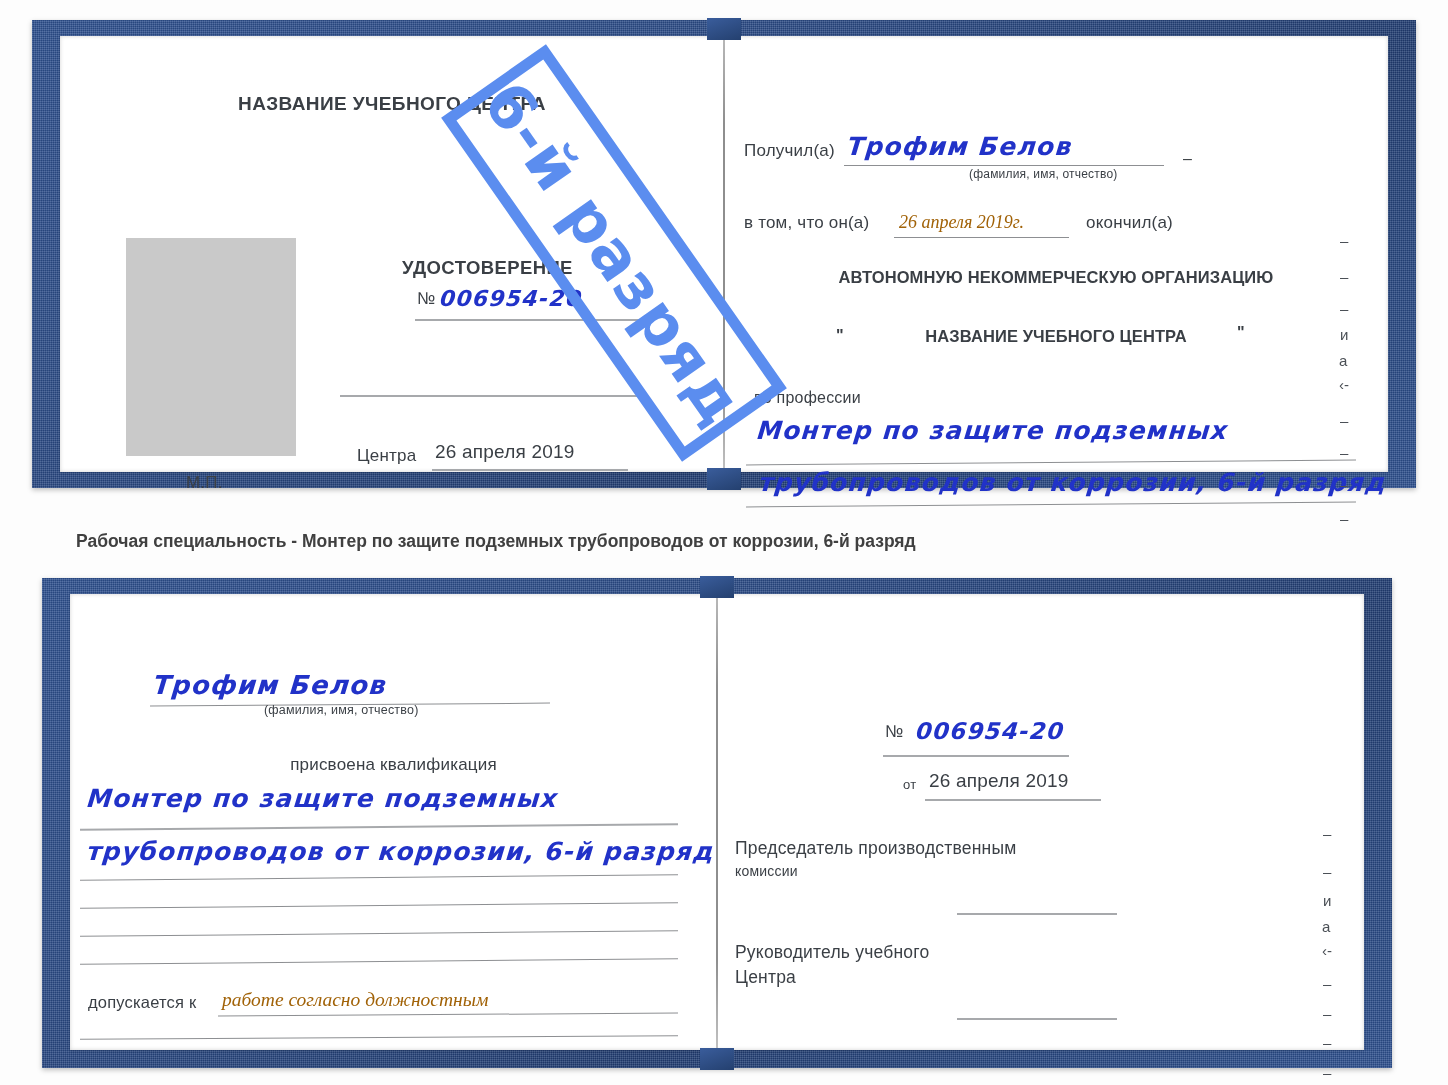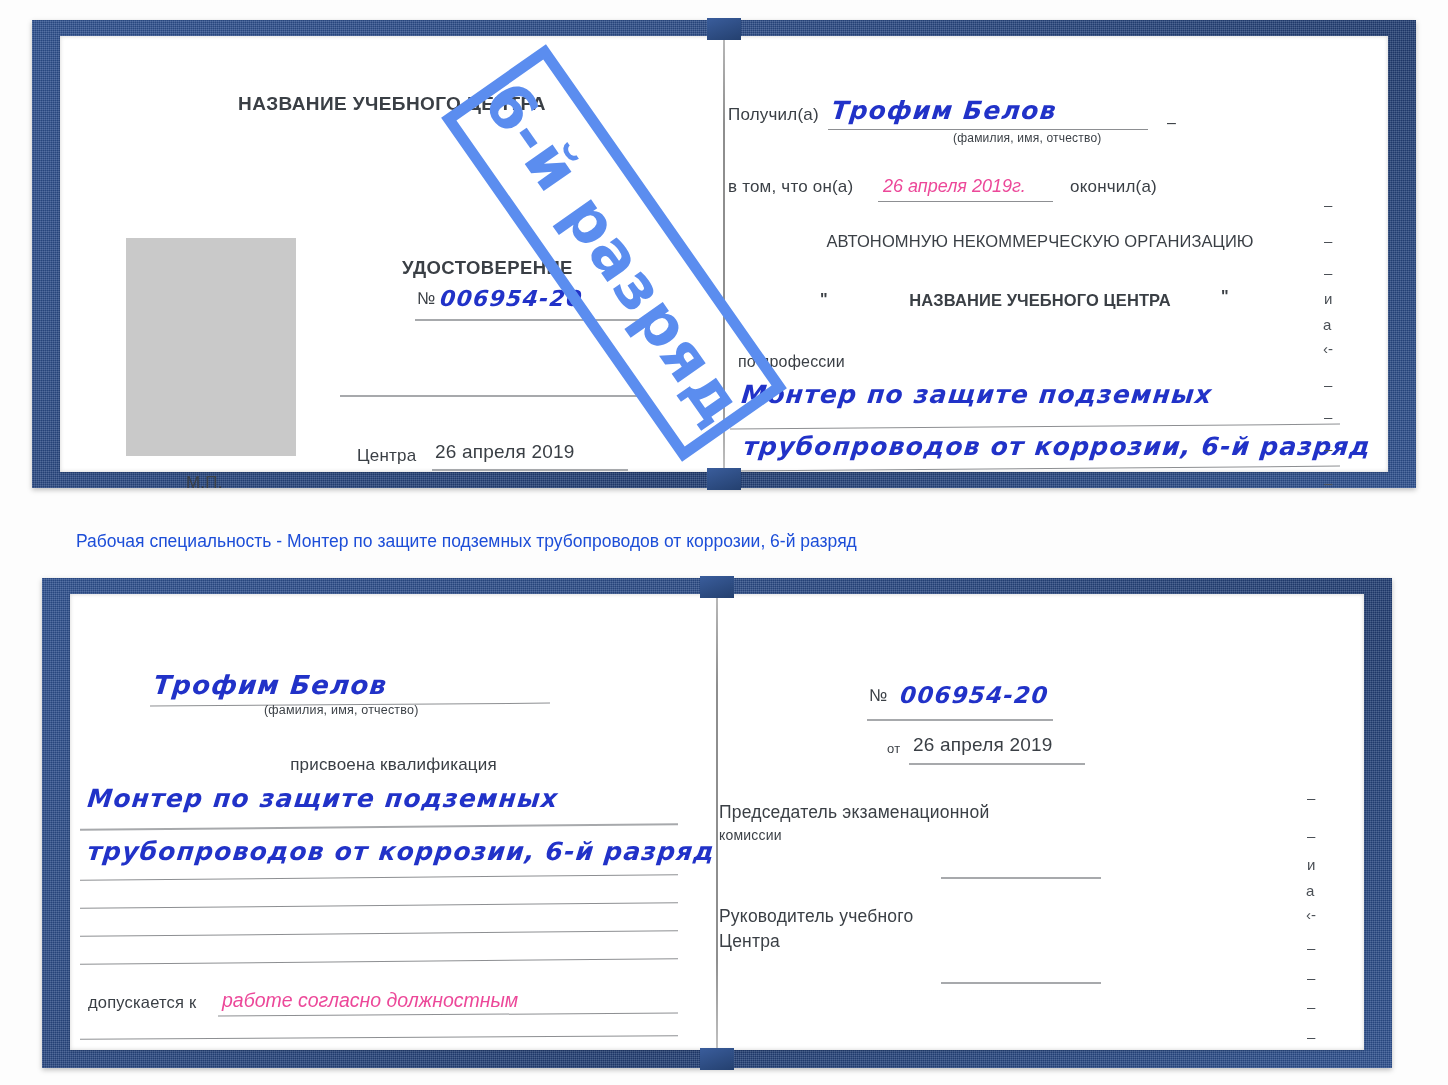--- a/index.html
+++ b/index.html
@@ -54,41 +54,41 @@
     z-index: 6;
   }
   .spine-notch.n-top    { top: -2px; }
   .spine-notch.n-bottom { bottom: -2px; }
 
   .page-half {
     position: absolute; top: 0; bottom: 0;
     padding: 0;
   }
   .page-half.left  { left: 0;   width: 50%; }
-  .page-half.right { right: 16px;  width: 50%; }
+  .page-half.right { right: 0;  width: 50%; margin-top: 36px; }
 
   
   .printed {
     color: #3a3f45;
     font-family: "Liberation Sans", sans-serif;
     letter-spacing: .2px;
   }
   .hand {
     color: #2132c8;
     font-family: "DejaVu Sans", sans-serif;
     font-style: italic;
     font-weight: 600;
     letter-spacing: 1.2px;
     transform: skewX(-6deg);
     transform-origin: left bottom;
     white-space: nowrap;
   }
   .typed-italic {
-    color: #ec4899;
-    font-family: Liberation Sans, sans-serif;
+    color: #a16207;
+    font-family: Liberation Serif, serif;
     font-style: italic;
   }
   .rule {
     position: absolute;
     height: 1px;
     background: #8d8f92;
   }
   .rule.thick { height: 2px; background: #a7a9ac; }
 
   .abs { position: absolute; white-space: nowrap; }
@@ -125,23 +125,24 @@
     white-space: nowrap;
   }
 
   
   .caption {
     position: absolute;
     left: 76px; top: 528px;
     width: 980px;
     font-size: 17.5px;
     line-height: 1.55;
-    color: #1d4ed8;
+    color: #404040;
     font-family: "Liberation Sans", sans-serif;
     z-index: 40;
+    font-weight: bold;
   }
 
   
   .edge-frag {
     position: absolute;
     color: #4b5056;
     font-size: 15px;
     font-family: "Liberation Sans", sans-serif;
   }
 </style>
@@ -182,21 +183,21 @@
         <div class="abs hand" style="left:122px;top:60px;font-size:25px;">Трофим Белов</div>
         <div class="rule" style="left:120px;top:93px;width:320px;"></div>
         <div class="abs printed" style="left:245px;top:95px;font-size:12px;">(фамилия, имя, отчество)</div>
         <div class="abs printed" style="left:459px;top:78px;font-size:16px;">–</div>
 
         <div class="abs printed" style="left:20px;top:141px;font-size:17px;">в том, что он(а)</div>
         <div class="abs typed-italic" style="left:175px;top:140px;font-size:18px;">26 апреля 2019г.</div>
         <div class="rule" style="left:170px;top:165px;width:175px;"></div>
         <div class="abs printed" style="left:362px;top:141px;font-size:17px;">окончил(а)</div>
 
-        <div class="abs printed" style="left:50%;transform:translateX(-50%);top:196px;font-size:16.5px;font-weight:normal;letter-spacing:.1px;text-align:center;">АВТОНОМНУЮ НЕКОММЕРЧЕСКУЮ ОРГАНИЗАЦИЮ</div>
+        <div class="abs printed" style="left:50%;transform:translateX(-50%);top:196px;font-size:16.5px;font-weight:bold;letter-spacing:.1px;text-align:center;">АВТОНОМНУЮ НЕКОММЕРЧЕСКУЮ ОРГАНИЗАЦИЮ</div>
         <div class="abs printed" style="left:112px;top:255px;font-size:16px;font-weight:bold;">"</div>
         <div class="abs printed" style="left:50%;transform:translateX(-50%);top:255px;font-size:16.5px;font-weight:bold;letter-spacing:.1px;">НАЗВАНИЕ УЧЕБНОГО ЦЕНТРА</div>
         <div class="abs printed" style="left:513px;top:252px;font-size:16px;font-weight:bold;">"</div>
 
         <div class="abs printed" style="left:30px;top:317px;font-size:16px;">по профессии</div>
         <div class="abs hand" style="left:32px;top:344px;font-size:25px;">Монтер по защите подземных</div>
         <div class="rule" style="left:22px;top:390px;width:610px;transform:rotate(-0.45deg);"></div>
         <div class="abs hand" style="left:34px;top:396px;font-size:25px;">трубопроводов от коррозии, 6-й разряд</div>
         <div class="rule" style="left:22px;top:432px;width:610px;transform:rotate(-0.45deg);"></div>
 
@@ -255,21 +256,21 @@
       <div class="page-half right">
 
         <div class="abs printed" style="left:168px;top:92px;font-size:17px;">№</div>
         <div class="abs hand" style="left:198px;top:88px;font-size:23px;">006954-20</div>
         <div class="rule thick" style="left:166px;top:125px;width:186px;"></div>
 
         <div class="abs printed" style="left:186px;top:147px;font-size:13px;">от</div>
         <div class="abs printed" style="left:212px;top:140px;font-size:19px;">26 апреля 2019</div>
         <div class="rule thick" style="left:208px;top:169px;width:176px;"></div>
 
-        <div class="abs printed" style="left:18px;top:208px;font-size:17.5px;">Председатель экзаменационной</div>
+        <div class="abs printed" style="left:18px;top:208px;font-size:17.5px;">Председатель производственным</div>
         <div class="abs printed" style="left:18px;top:233px;font-size:14px;">комиссии</div>
         <div class="rule thick" style="left:240px;top:283px;width:160px;"></div>
 
         <div class="abs printed" style="left:18px;top:312px;font-size:17.5px;">Руководитель учебного</div>
         <div class="abs printed" style="left:18px;top:337px;font-size:17.5px;">Центра</div>
         <div class="rule thick" style="left:240px;top:388px;width:160px;"></div>
 
         <div class="edge-frag" style="left:606px;top:195px;">–</div>
         <div class="edge-frag" style="left:606px;top:233px;">–</div>
         <div class="edge-frag" style="left:606px;top:262px;">и</div>

